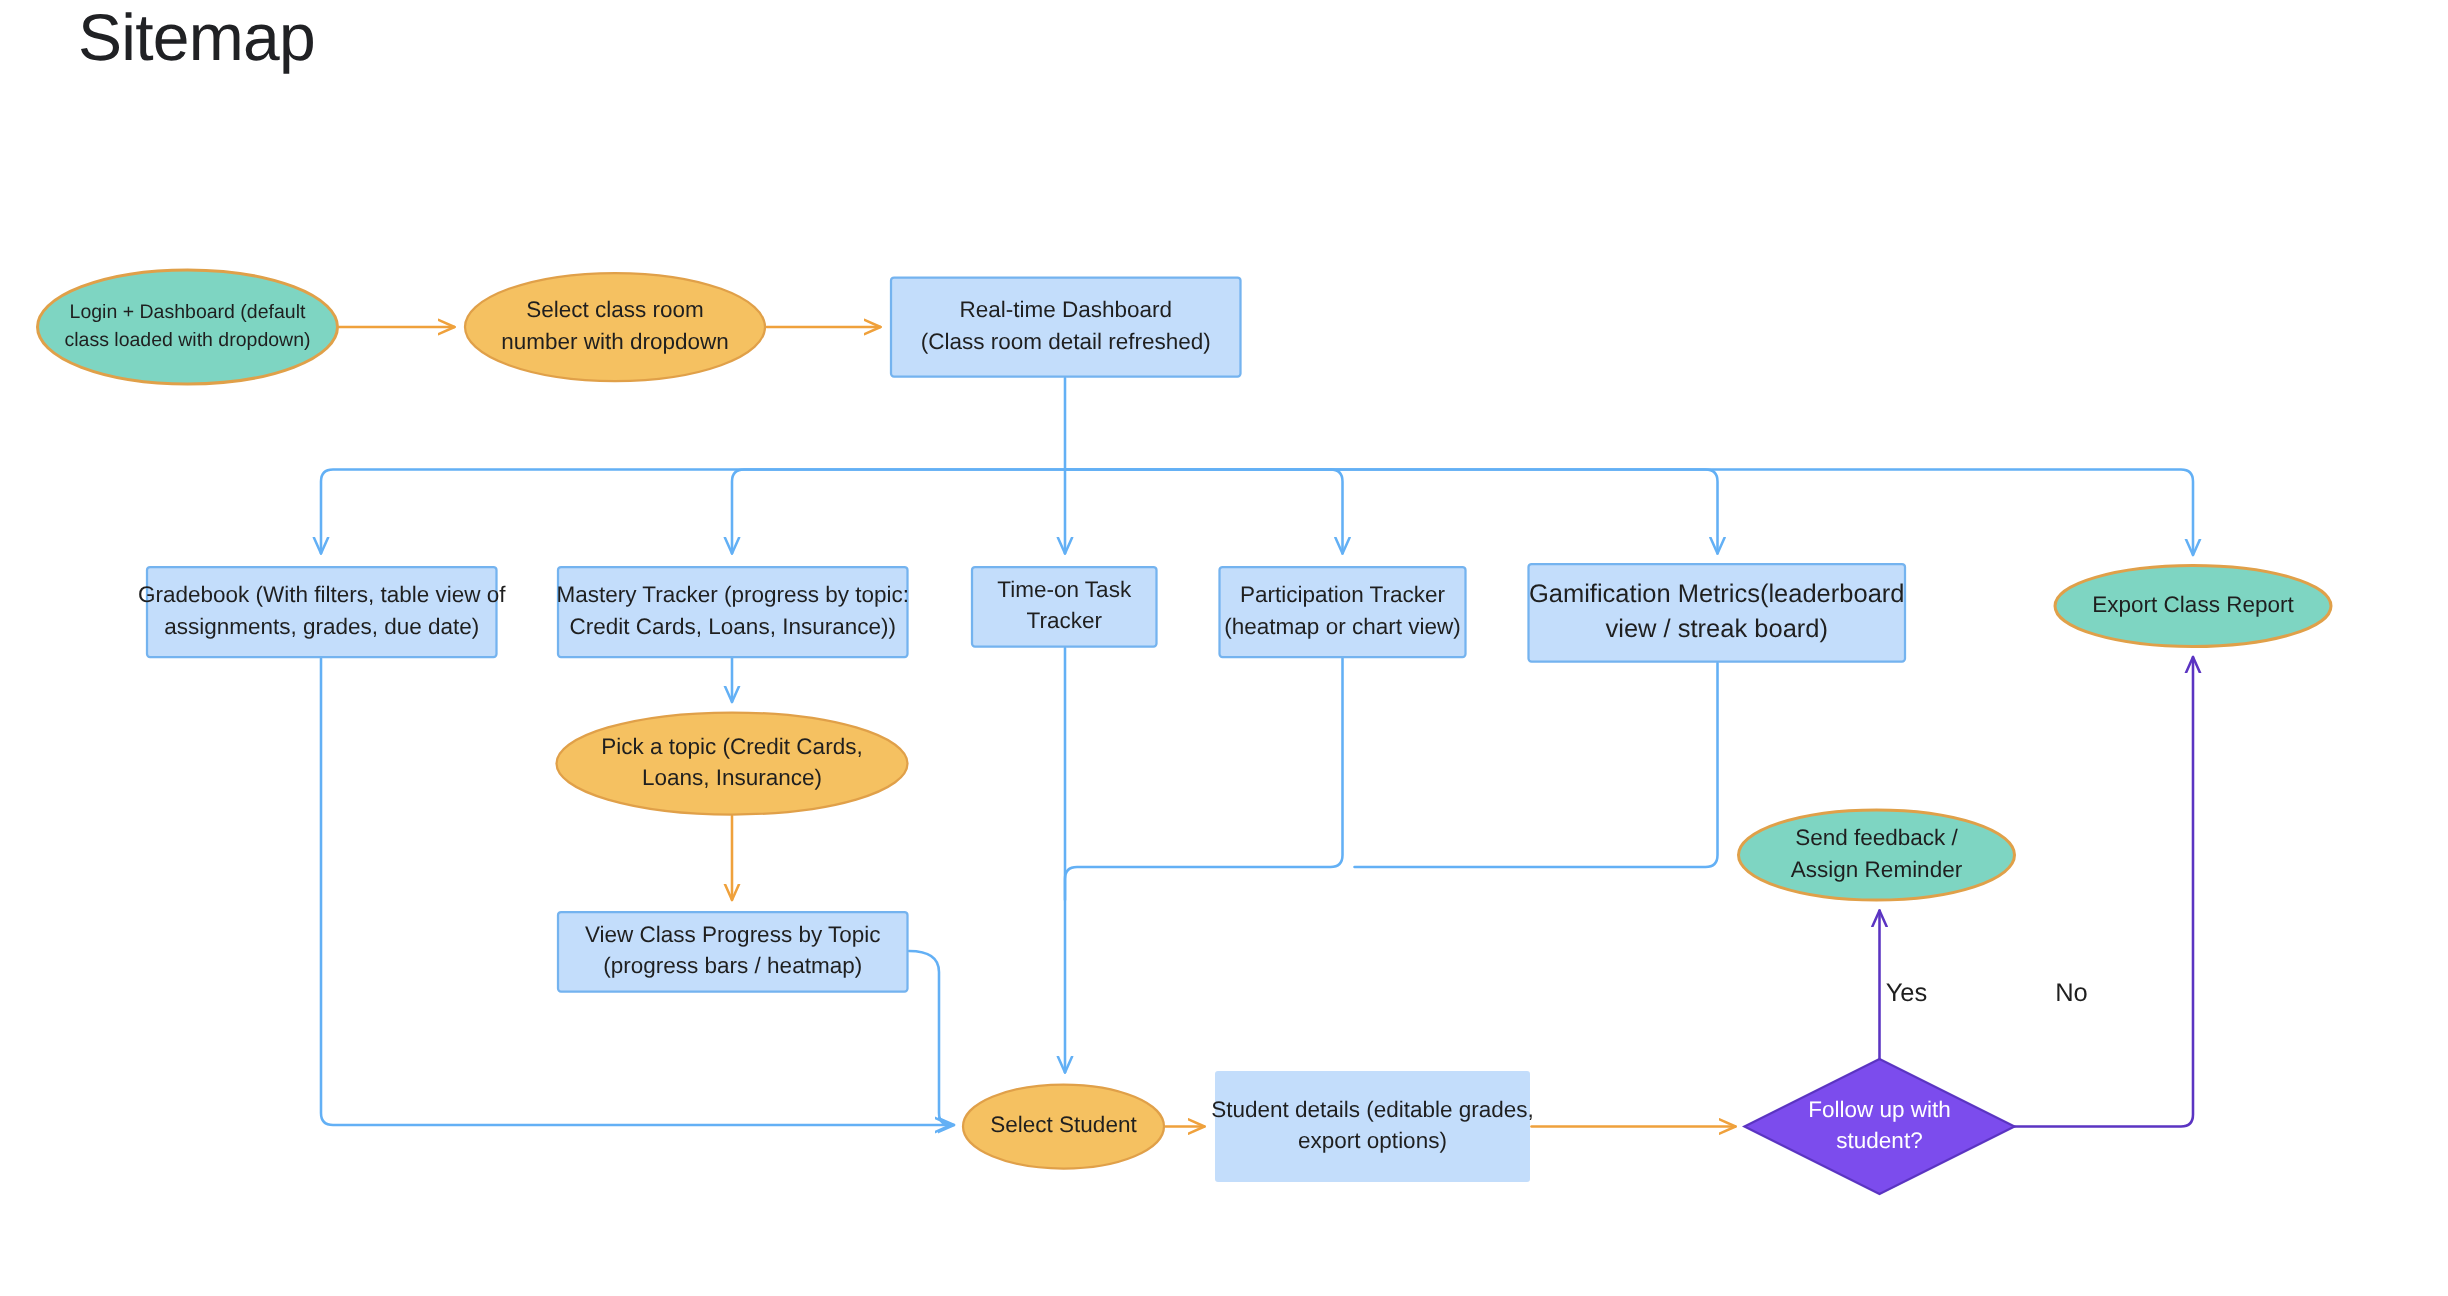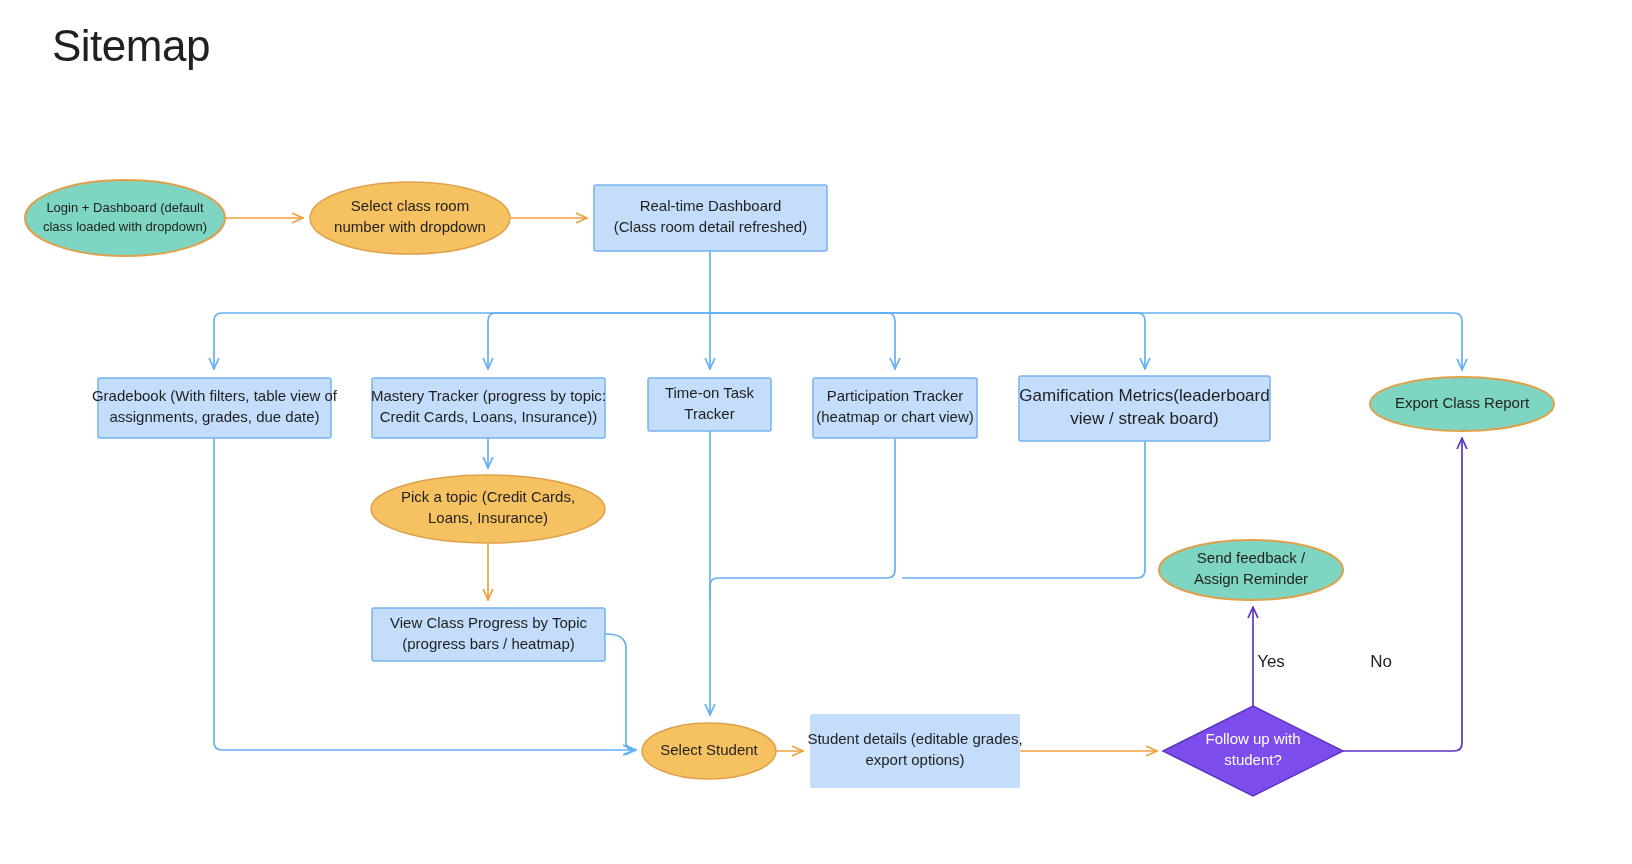--- a/index.html
+++ b/index.html
@@ -1,19 +1,19 @@
 <!DOCTYPE html>
 <html><head>
 <meta charset="utf-8">
 <style>
   html,body{margin:0;padding:0;background:#ffffff;}
   body{width:1632px;height:864px;overflow:hidden;font-family:"Liberation Sans","DejaVu Sans",sans-serif;}
   #stage{position:relative;width:1632px;height:864px;background:#ffffff;}
   #page-title{
-    position:absolute;left:52px;top:20px;
+    position:absolute;left:52px;top:0;
     font-size:44px;line-height:52px;color:#202124;font-weight:400;
     letter-spacing:-0.5px;white-space:nowrap;
   }
   svg#flow{position:absolute;left:0;top:0;width:1632px;height:864px;}
   .nodeLabel{
     font-family:"Liberation Sans","DejaVu Sans",sans-serif;
     fill:#1f1f1f;
     text-anchor:middle;
     dominant-baseline:middle;
   }

